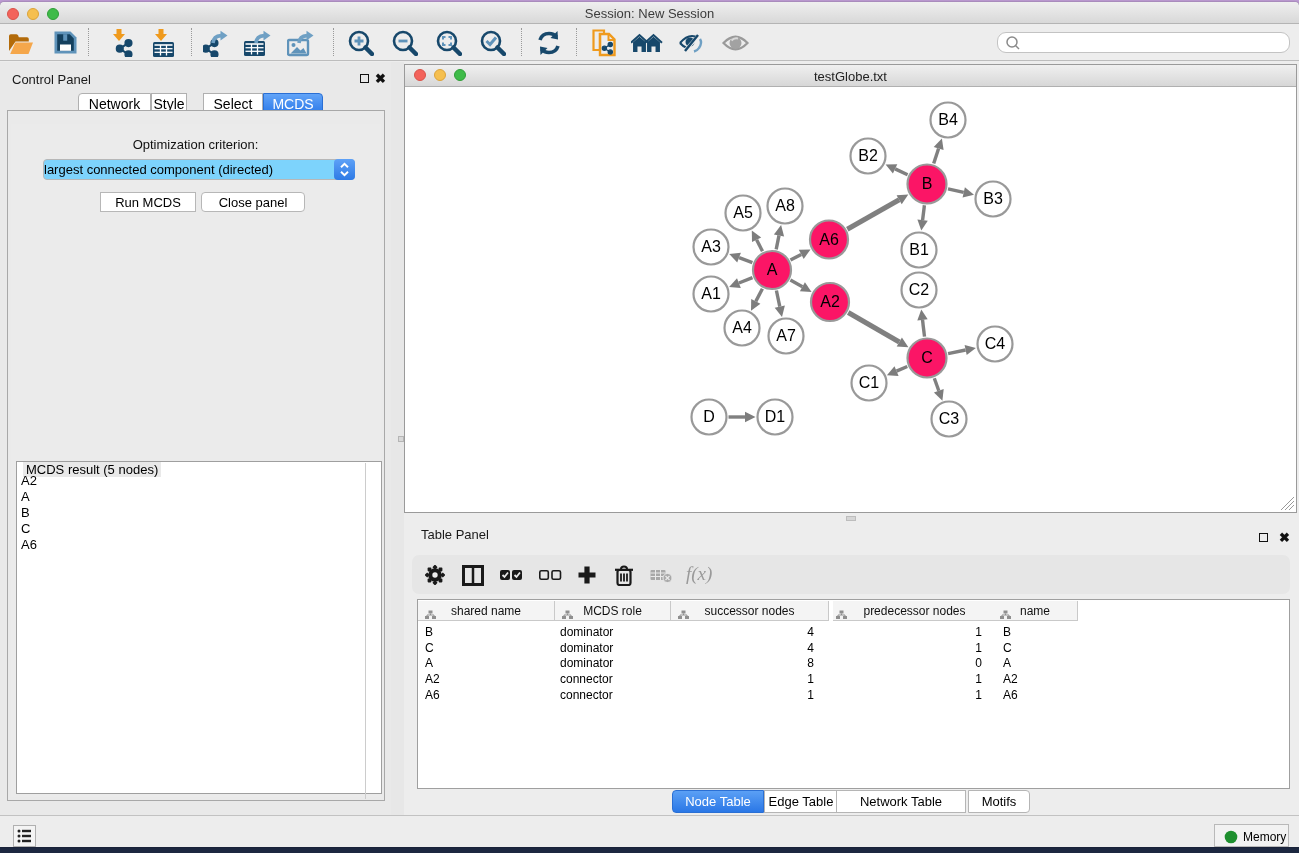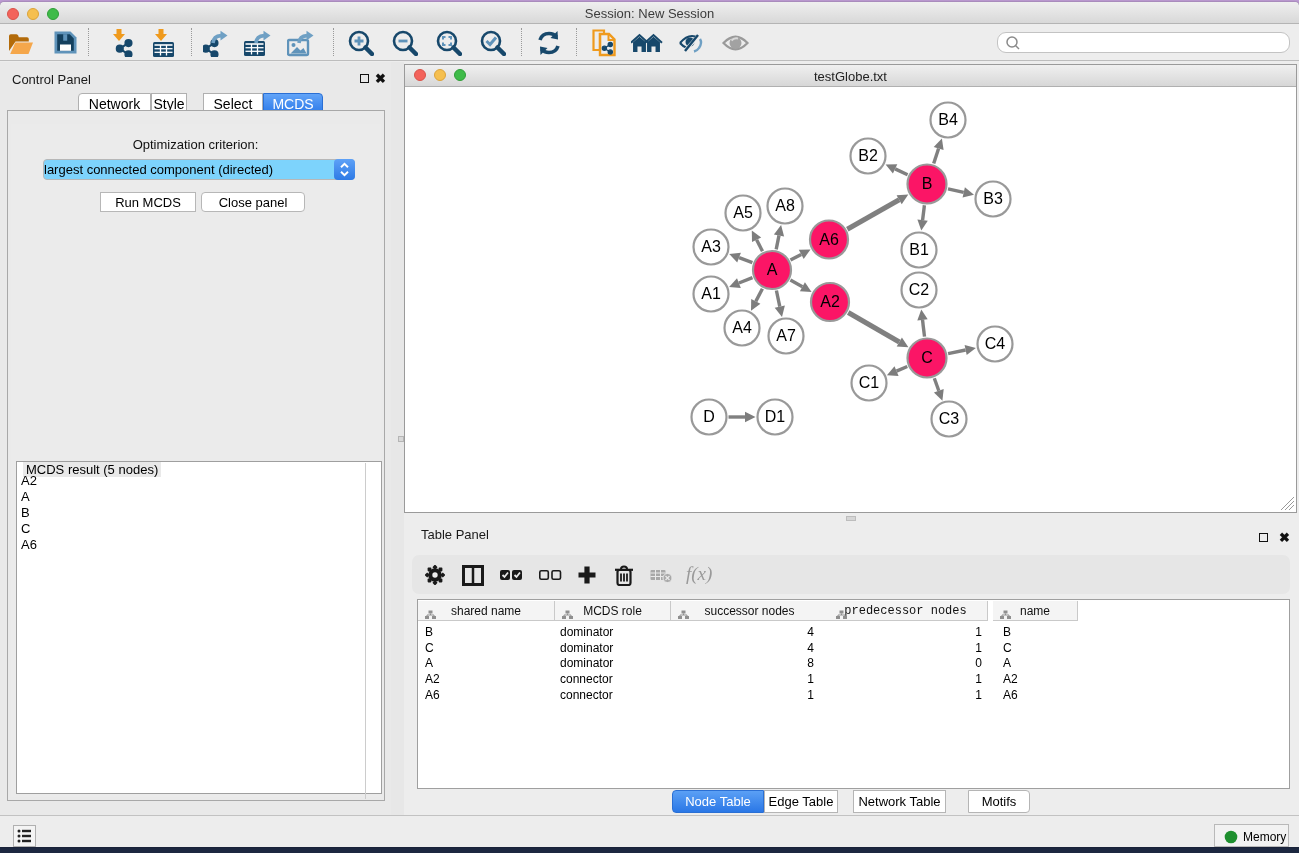--- a/index.html
+++ b/index.html
@@ -400,21 +400,21 @@
           </svg></div>
         <div class="th" style="left:253px;width:158px;">successor nodes</div>
         <div style="position:absolute;left:260px;top:6px;"><svg width="11" height="10" viewBox="0 0 11 10">
             <g fill="#8f8f8f">
               <rect x="3.5" y="0.5" width="4" height="3"></rect>
               <rect x="0" y="6" width="4" height="3"></rect>
               <rect x="7" y="6" width="4" height="3"></rect>
             </g>
             <path d="M5.5 3.5 L5.5 5 M2 6 L2 5 L9 5 L9 6" stroke="#8f8f8f" fill="none"></path>
           </svg></div>
-        <div class="th" style="left:406px;width:164px;font-family:Liberation Mono, monospace;">predecessor nodes</div>
+        <div class="th" style="left:415px;width:164px;">predecessor nodes</div>
         <div style="position:absolute;left:418px;top:6px;"><svg width="11" height="10" viewBox="0 0 11 10">
             <g fill="#8f8f8f">
               <rect x="3.5" y="0.5" width="4" height="3"></rect>
               <rect x="0" y="6" width="4" height="3"></rect>
               <rect x="7" y="6" width="4" height="3"></rect>
             </g>
             <path d="M5.5 3.5 L5.5 5 M2 6 L2 5 L9 5 L9 6" stroke="#8f8f8f" fill="none"></path>
           </svg></div>
         <div class="th" style="left:575px;width:85px;">name</div>
         <div style="position:absolute;left:582px;top:6px;"><svg width="11" height="10" viewBox="0 0 11 10">
@@ -447,21 +447,21 @@
         <div class="trow" style="left:585px;top:72.1px;">A2</div>
         <div class="trow" style="left:7px;top:87.8px;">A6</div>
         <div class="trow" style="left:142px;top:87.8px;">connector</div>
         <div class="trow" style="left:253px;top:87.8px;width:143px;text-align:right;">1</div>
         <div class="trow" style="left:411px;top:87.8px;width:153px;text-align:right;">1</div>
         <div class="trow" style="left:585px;top:87.8px;">A6</div>
       </div>
     <div id="tp-tabs">
       <div class="tptab" style="left:0;width:92px;background:linear-gradient(#5ba0f5,#2a77e6);color:#fff;border-color:#2a6fd4;border-radius:4px 0 0 4px;">Node Table</div>
       <div class="tptab" style="left:92px;width:74px;">Edge Table</div>
-      <div class="tptab" style="left:181px;width:93px;">Network Table</div>
+      <div class="tptab" style="left:164px;width:130px;">Network Table</div>
       <div class="tptab" style="left:296px;width:62px;border-radius:0 4px 4px 0;">Motifs</div>
     </div>
   </div>
   <div id="statusbar">
     <div id="sb-btn"><svg width="21" height="20">
           <g fill="#222">
             <circle cx="5" cy="5" r="1.5"></circle>
             <rect x="8" y="3.8" width="9" height="2.4"></rect>
             <circle cx="5" cy="10" r="1.5"></circle>
             <rect x="8" y="8.8" width="9" height="2.4"></rect>

